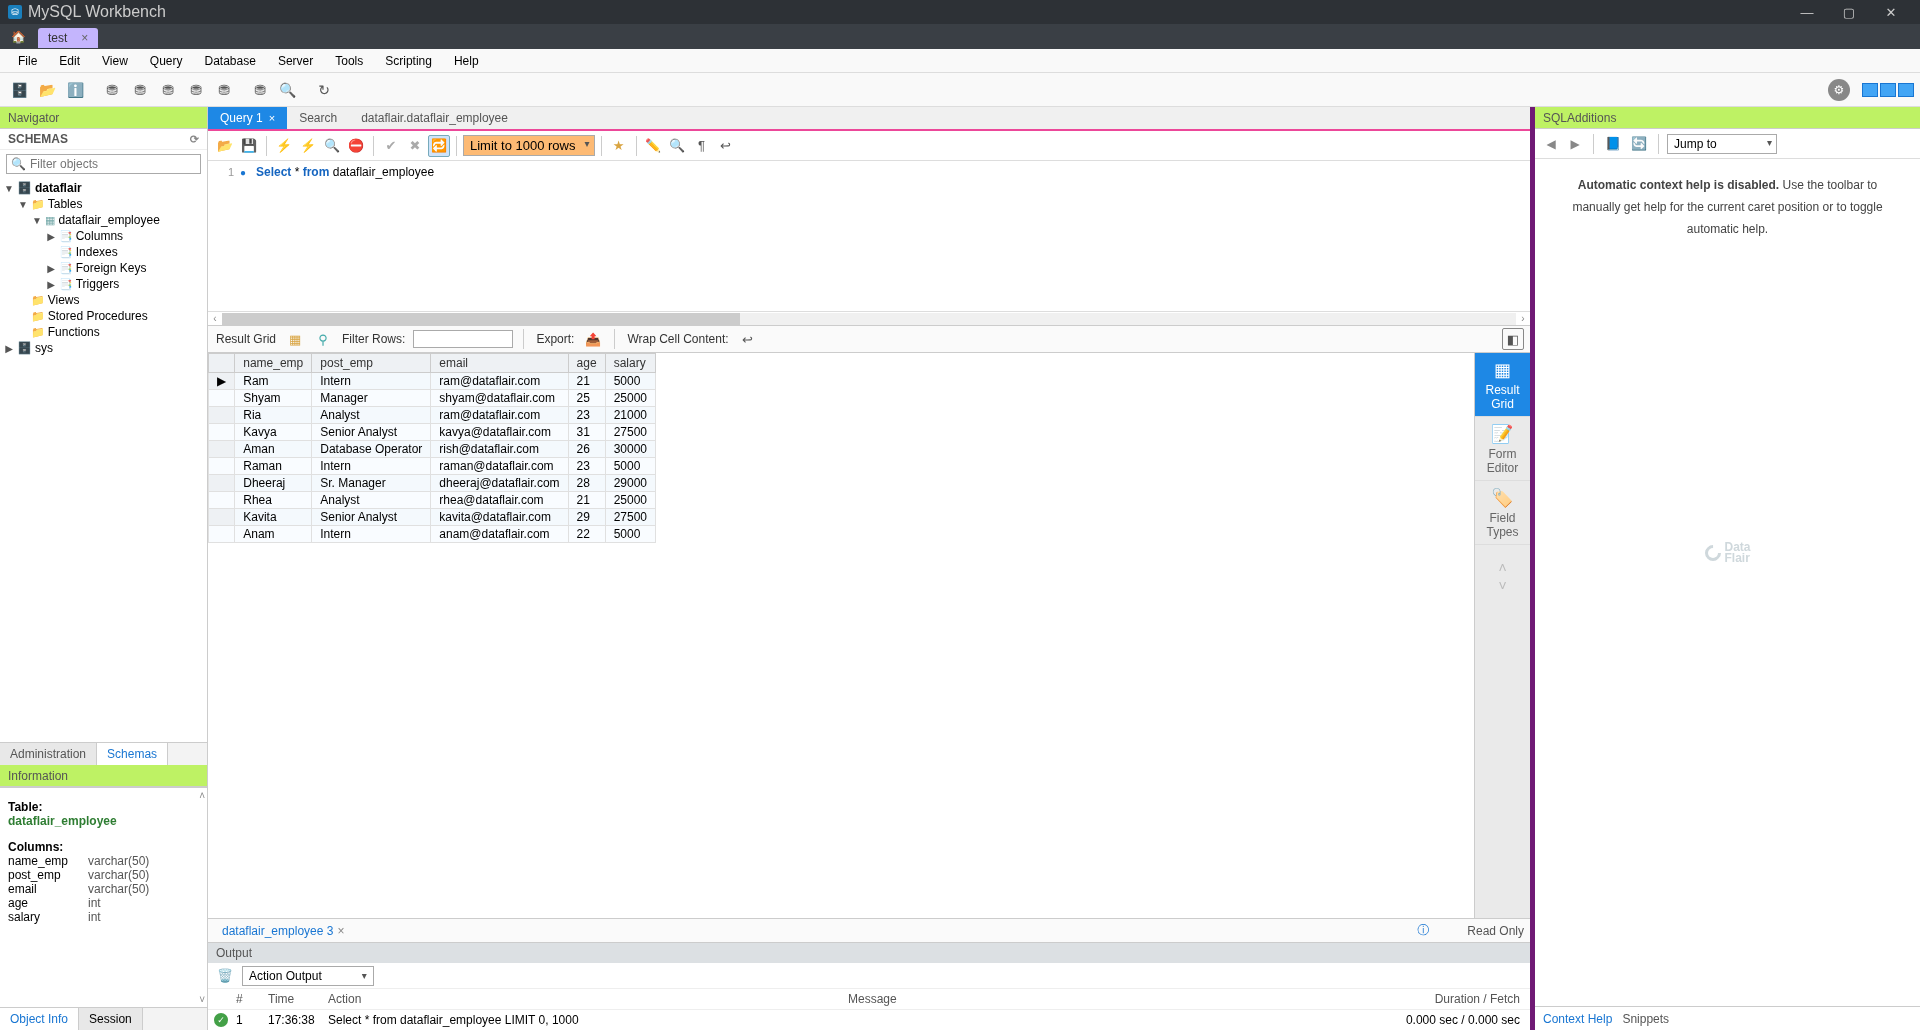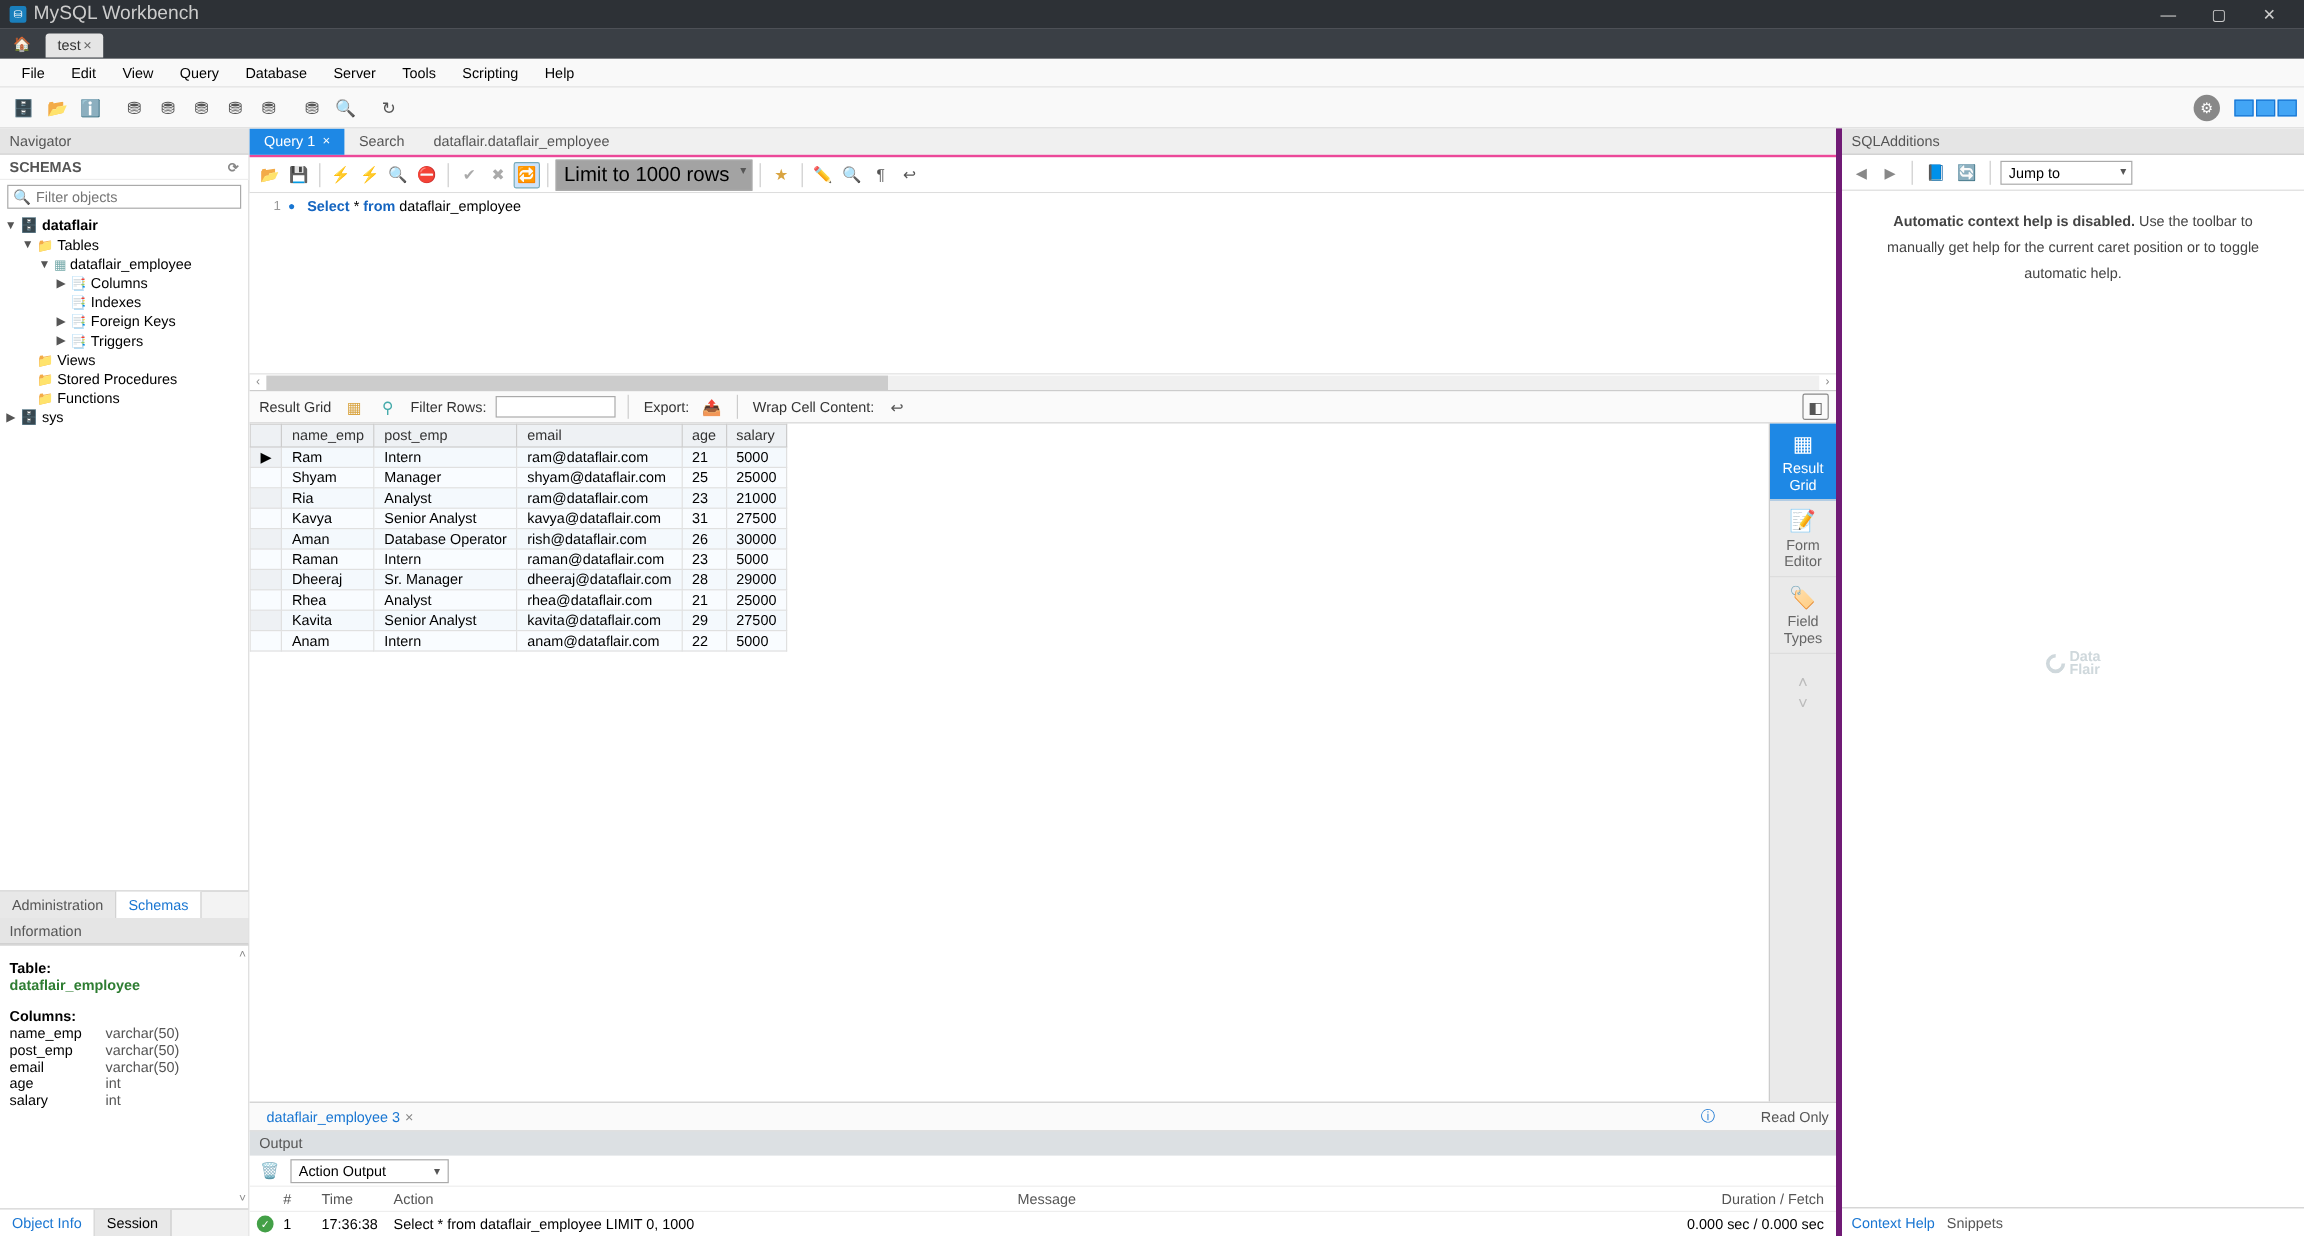--- a/index.html
+++ b/index.html
@@ -7,21 +7,21 @@
 
     
     .titlebar { background: #2d3136; height: 24px; display: flex; align-items: center; color: #ccc; padding: 0 8px; }
     .titlebar .app-icon { width: 14px; height: 14px; background: #1a7fbc; border-radius: 2px; margin-right: 6px; display:flex; align-items:center; justify-content:center; font-size:9px; color:white;}
     .titlebar .title-text { flex: 1; font-size: 16px; }
     .titlebar .win-btn { width: 42px; height: 24px; display: flex; align-items: center; justify-content: center; font-size: 13px; color:#ccc;}
 
     
     .conn-row { background: #3a3f45; height: 25px; display: flex; align-items: center; }
     .home-btn { width: 38px; height: 25px; display: flex; align-items: center; justify-content: center; color:#ddd;}
-    .conn-tab { background: #e5e5e5; border-radius: 3px 3px 0 0; padding: 3px 10px; display: flex; align-items: flex-end; gap: 2px; font-size: 12px; color:#333; margin-top:2px;}
+    .conn-tab { background: #c4b5fd; border-radius: 3px 3px 0 0; padding: 3px 10px; display: flex; align-items: flex-end; gap: 14px; font-size: 12px; color:#333; margin-top:2px;}
     .conn-tab .close { font-size: 12px; color:#666;}
 
     
     .menu { background: #f9f9f9; height: 24px; display: flex; align-items: center; padding: 0 8px; gap: 2px; border-bottom: 1px solid #ddd; }
     .menu .item { padding: 3px 10px; }
 
     
     .toolbar-row { background: #f9f9f9; height: 34px; display: flex; align-items: center; padding: 0 6px; border-bottom: 1px solid #ddd; position:relative;}
     .toolbar-row .tb-btn { width: 24px; height: 24px; margin: 0 2px; display:flex;align-items:center;justify-content:center; font-size:14px; color:#555; border:1px solid transparent; border-radius:2px;}
     .toolbar-row .tb-sep { width: 8px; }
@@ -29,21 +29,21 @@
     .toolbar-right .panel-toggle { width:16px; height:14px; border:1px solid #1976d2; background:#42a5f5;}
     .gear-icon-right { width:22px;height:22px; border-radius:50%; background:#888; display:flex;align-items:center;justify-content:center;color:#fff;font-size:12px; margin-right:10px;}
 
     
     .main3 { display: flex; height: calc(1030px - 24px - 25px - 24px - 34px); }
     .left-col { width: 208px; background:#fff; display:flex; flex-direction:column; border-right:1px solid #ccc;}
     .center-col { flex: 1; display:flex; flex-direction:column; min-width:0; background:#fff;}
     .right-col { width: 390px; background:#fff; display:flex; flex-direction:column; border-left:5px solid #701a75;}
 
     
-    .panel-header { background: #e5e5e5; height: 22px; display:flex; align-items:center; padding: 0 8px; color:#555; border-bottom:1px solid #ccc;}
+    .panel-header { background: #bef264; height: 22px; display:flex; align-items:center; padding: 0 8px; color:#555; border-bottom:1px solid #ccc;}
     .subheader { background:#fff; padding:3px 8px; font-weight:bold; color:#555; display:flex; align-items:center; justify-content:space-between; border-bottom:1px solid #eee;}
     .filter-box { margin:4px 6px; padding:2px 4px; border:1px solid #aaa; display:flex;align-items:center; gap:4px; }
     .filter-box input { border:none; outline:none; flex:1; font-size:12px; }
 
     .tree { padding: 2px 4px; flex:1; overflow:auto; }
     .tree-node { display:flex; align-items:center; gap:3px; padding:1px 0; white-space:nowrap; }
     .tree-arrow { width:10px; display:inline-block; text-align:center; color:#555; font-size:10px;}
     .tree-db-icon { color:#d9a441; font-size:12px;}
     .tree-folder-icon { color:#d9a441; font-size:11px;}
     .tree-table-icon { color:#7aa; font-size:11px;}
@@ -69,21 +69,21 @@
     
     .editor-tabs { height:24px; background:#f0f0f0; display:flex; align-items:center; border-bottom:2px solid #ec4899;}
     .editor-tabs .et { padding:4px 12px; display:flex; align-items:center; gap:6px; color:#555; }
     .editor-tabs .et.active { background:#1e88e5; color:#fff;}
     .editor-tabs .et .close { font-size:11px;}
 
     .editor-toolbar { height:30px; padding:3px 6px; display:flex; align-items:center; gap:2px; border-bottom:1px solid #ddd;}
     .etb-btn { width:22px; height:22px; display:flex; align-items:center; justify-content:center; font-size:13px; color:#555; border:1px solid transparent; border-radius:2px;}
     .etb-btn.on { background:#cde3fa; border:1px solid #7ab;}
     .etb-sep { width:1px; height:20px; background:#ccc; margin:0 4px;}
-    .limit-dd { border:1px solid #aaa; padding:2px 18px 2px 6px; font-size:17px; position:relative; background:#a3a3a3;}
+    .limit-dd { border:1px solid #aaa; padding:2px 18px 2px 6px; font-size:13px; position:relative; background:#fdba74;}
     .limit-dd:after { content:"▾"; position:absolute; right:4px; font-size:10px; color:#555;}
 
     .sql-editor { flex:0 0 150px; padding:4px 8px; font-family: Consolas, monospace; font-size:13px; overflow:auto; background:#fff; position:relative;}
     .sql-line { display:flex; align-items:center; gap:6px;}
     .gutter-num { width:18px; text-align:right; color:#999; font-size:11px;}
     .gutter-dot { width:10px; color:#1976d2; font-size:10px;}
     .kw { color:#1565c0; font-weight:bold; }
     
     .editor-hscroll { height:14px; border-top:1px solid #ddd; display:flex; align-items:center;}
     .editor-hscroll .sb-arrow { width:14px; height:14px; display:flex;align-items:center;justify-content:center; color:#888; font-size:10px;}

